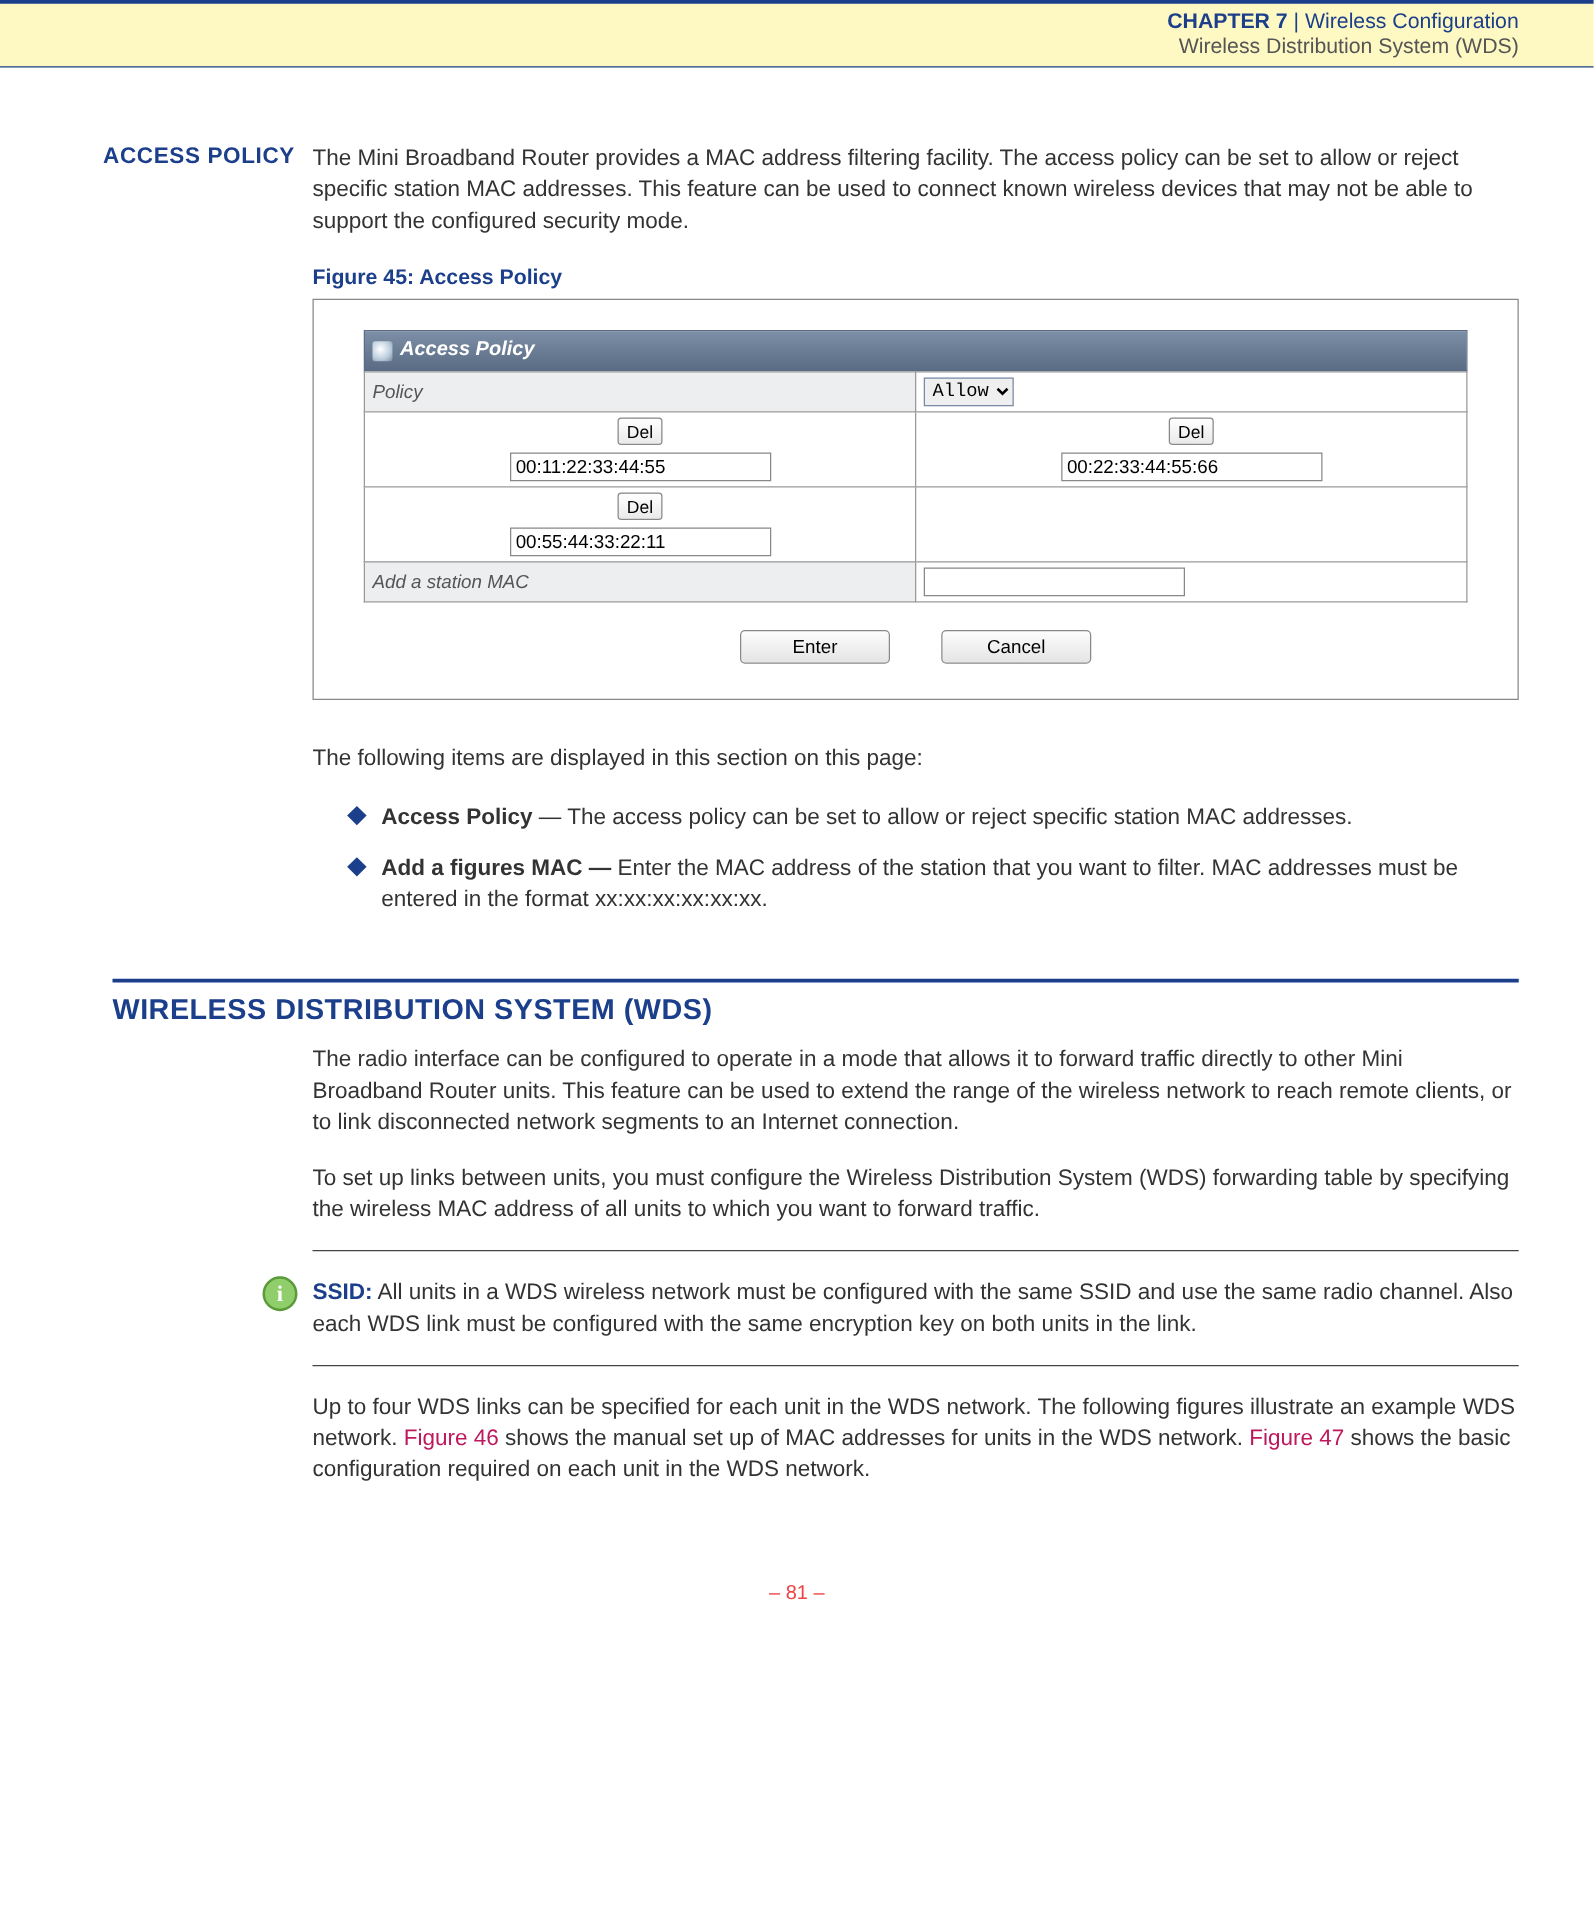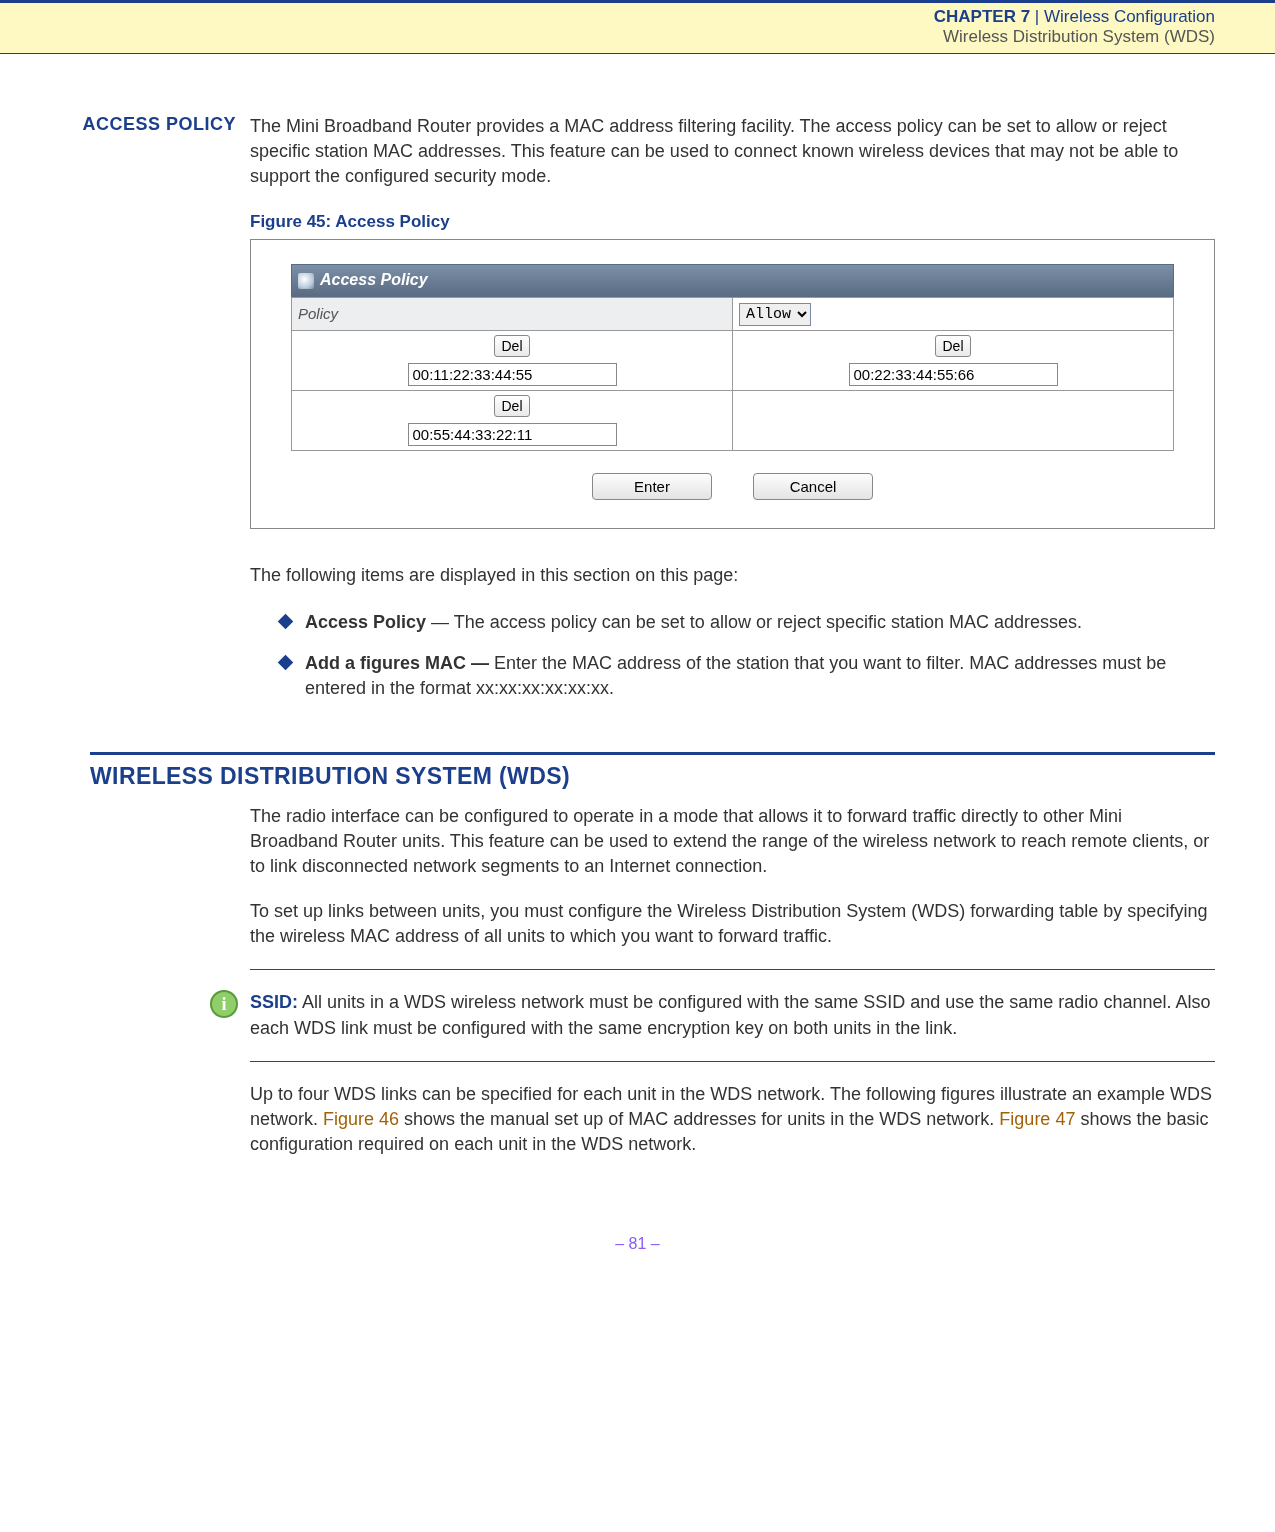--- a/index.html
+++ b/index.html
@@ -190,24 +190,24 @@
     color: #fff;
     font-family: Georgia, serif;
     font-weight: bold;
     font-size: 18px;
     display: flex;
     align-items: center;
     justify-content: center;
     margin-right: 12px;
     flex-shrink: 0;
   }
-  .link-blue { color: #a16207; }
+  .link-blue { color: #be185d; }
   .footer {
     text-align: center;
-    color: #8b5cf6;
+    color: #ef4444;
     font-size: 16px;
     margin: 40px 0 20px 0;
   }
 </style>
 </head>
 <body>
 
 <div class="header-band">
   <div class="header-line1">
     <span class="chap">CHAPTER 7</span><span>  |  </span><span>Wireless Configuration</span>
@@ -255,20 +255,26 @@
           </tr>
           <tr>
             <td>
               <div class="cell-inner">
                 <button class="del-btn">Del</button>
                 <input class="mac-input" value="00:55:44:33:22:11" style="">
               </div>
             </td>
             <td></td>
           </tr>
+          <tr>
+            <td class="grey">Add a station MAC</td>
+            <td>
+              <input class="plain-input" value="" style="">
+            </td>
+          </tr>
         </tbody>
           </table>
         <div class="btn-row">
           <button class="form-btn">Enter</button>
           <button class="form-btn">Cancel</button>
         </div>
       </div>
 
       <p>The following items are displayed in this section on this page:</p>
 

